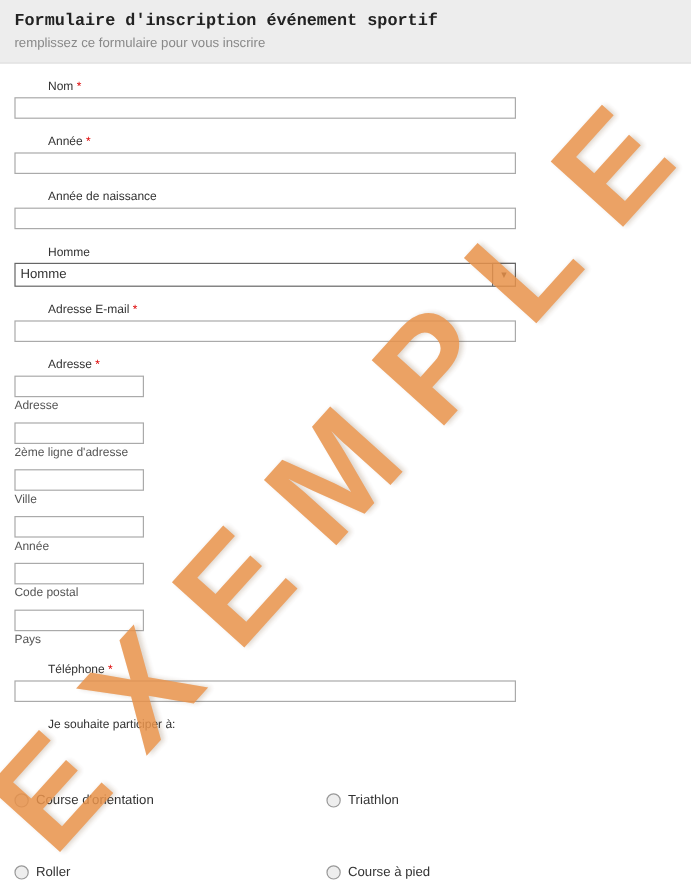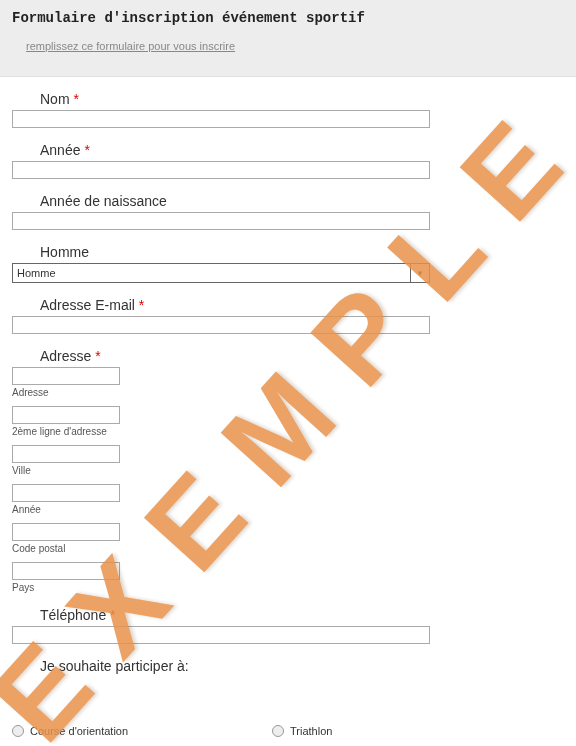--- a/index.html
+++ b/index.html
@@ -19,32 +19,31 @@
   .title{
     font-size:14px;
     font-weight:bold;
     color:#222;
     margin:0 0 4px 0;
     font-family:Liberation Mono, monospace;
   }
   .subtitle{
     font-size:11px;
     color:#888;
-    margin:14px;
-    text-decoration:underline;
+    margin:0;
   }
   .form-area{
     padding:14px 12px 20px 12px;
   }
   .field{
     margin-bottom:14px;
   }
   .lbl{
     display:block;
-    font-size:14px;
+    font-size:10px;
     color:#333;
     margin-bottom:3px;
     padding-left:28px;
   }
   .req{color:#d00;}
   .tinput{
     border:1px solid #aaa;
     height:18px;
     padding:1px 3px;
     font-size:11px;

